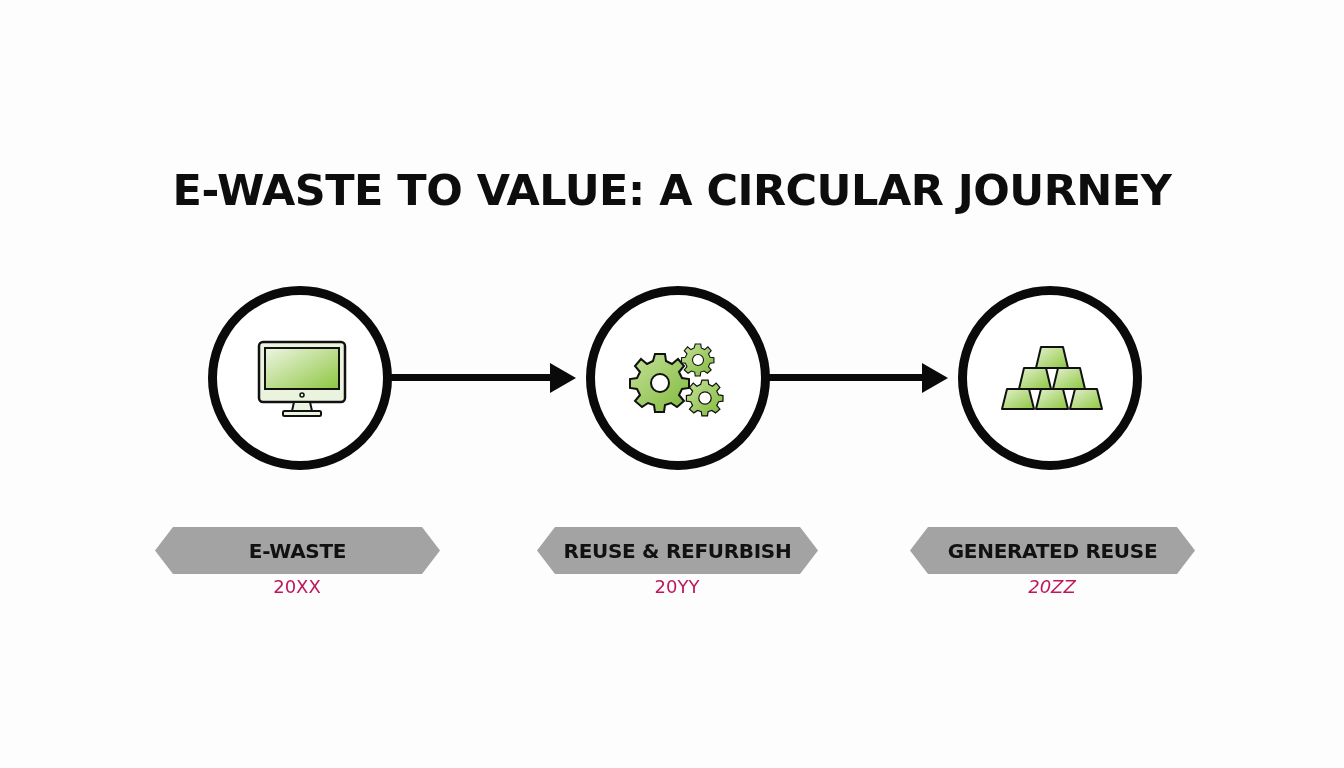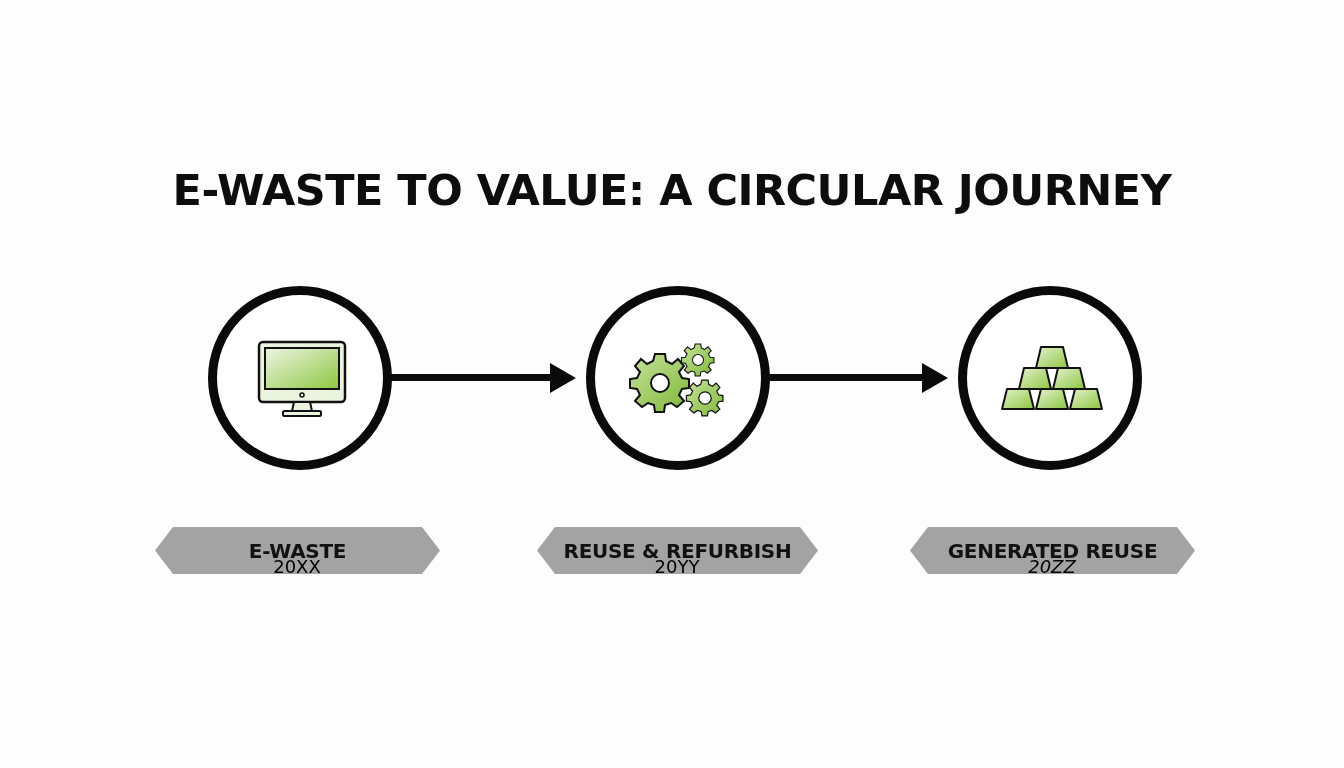--- a/index.html
+++ b/index.html
@@ -24,22 +24,22 @@
     .arrow { position: absolute; height: 30px; }
     .banner {
       position: absolute; height: 47px; top: 505px;
       background: #a3a3a3;
       clip-path: polygon(18px 0, calc(100% - 18px) 0, 100% 50%, calc(100% - 18px) 100%, 18px 100%, 0 50%);
       display: flex; align-items: center; justify-content: center;
       font-family: "DejaVu Sans", sans-serif; font-weight: bold;
       font-size: 20px; color: #111; letter-spacing: -0.3px; margin-top: 22px;
     }
     .year {
-      position: absolute; top: 556px; width: 200px; text-align: center;
-      font-family: "DejaVu Sans", sans-serif; font-size: 18px; color: #000000;
+      position: absolute; top: 576px; width: 200px; text-align: center;
+      font-family: "DejaVu Sans", sans-serif; font-size: 18px; color: #be185d;
     }
   </style>
 </head>
 <body>
 
 <svg width="0" height="0" style="position:absolute">
   <defs>
     <linearGradient id="g-screen" x1="0" y1="0" x2="1" y2="1">
       <stop offset="0" stop-color="#eef5e4"></stop>
       <stop offset="1" stop-color="#8dc63f"></stop>

